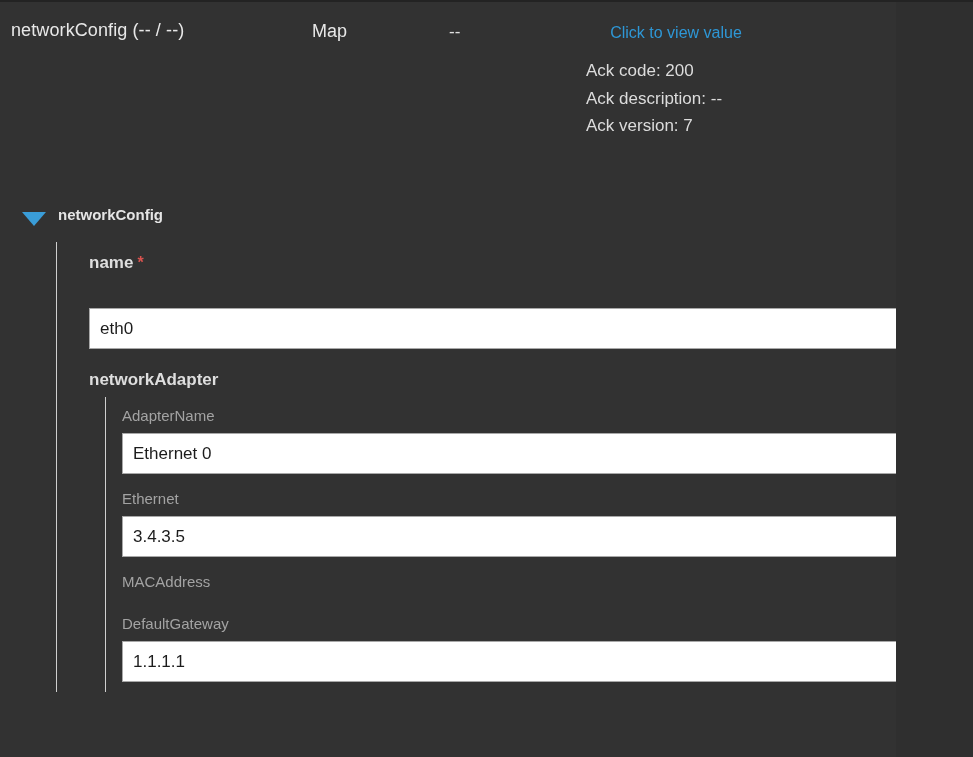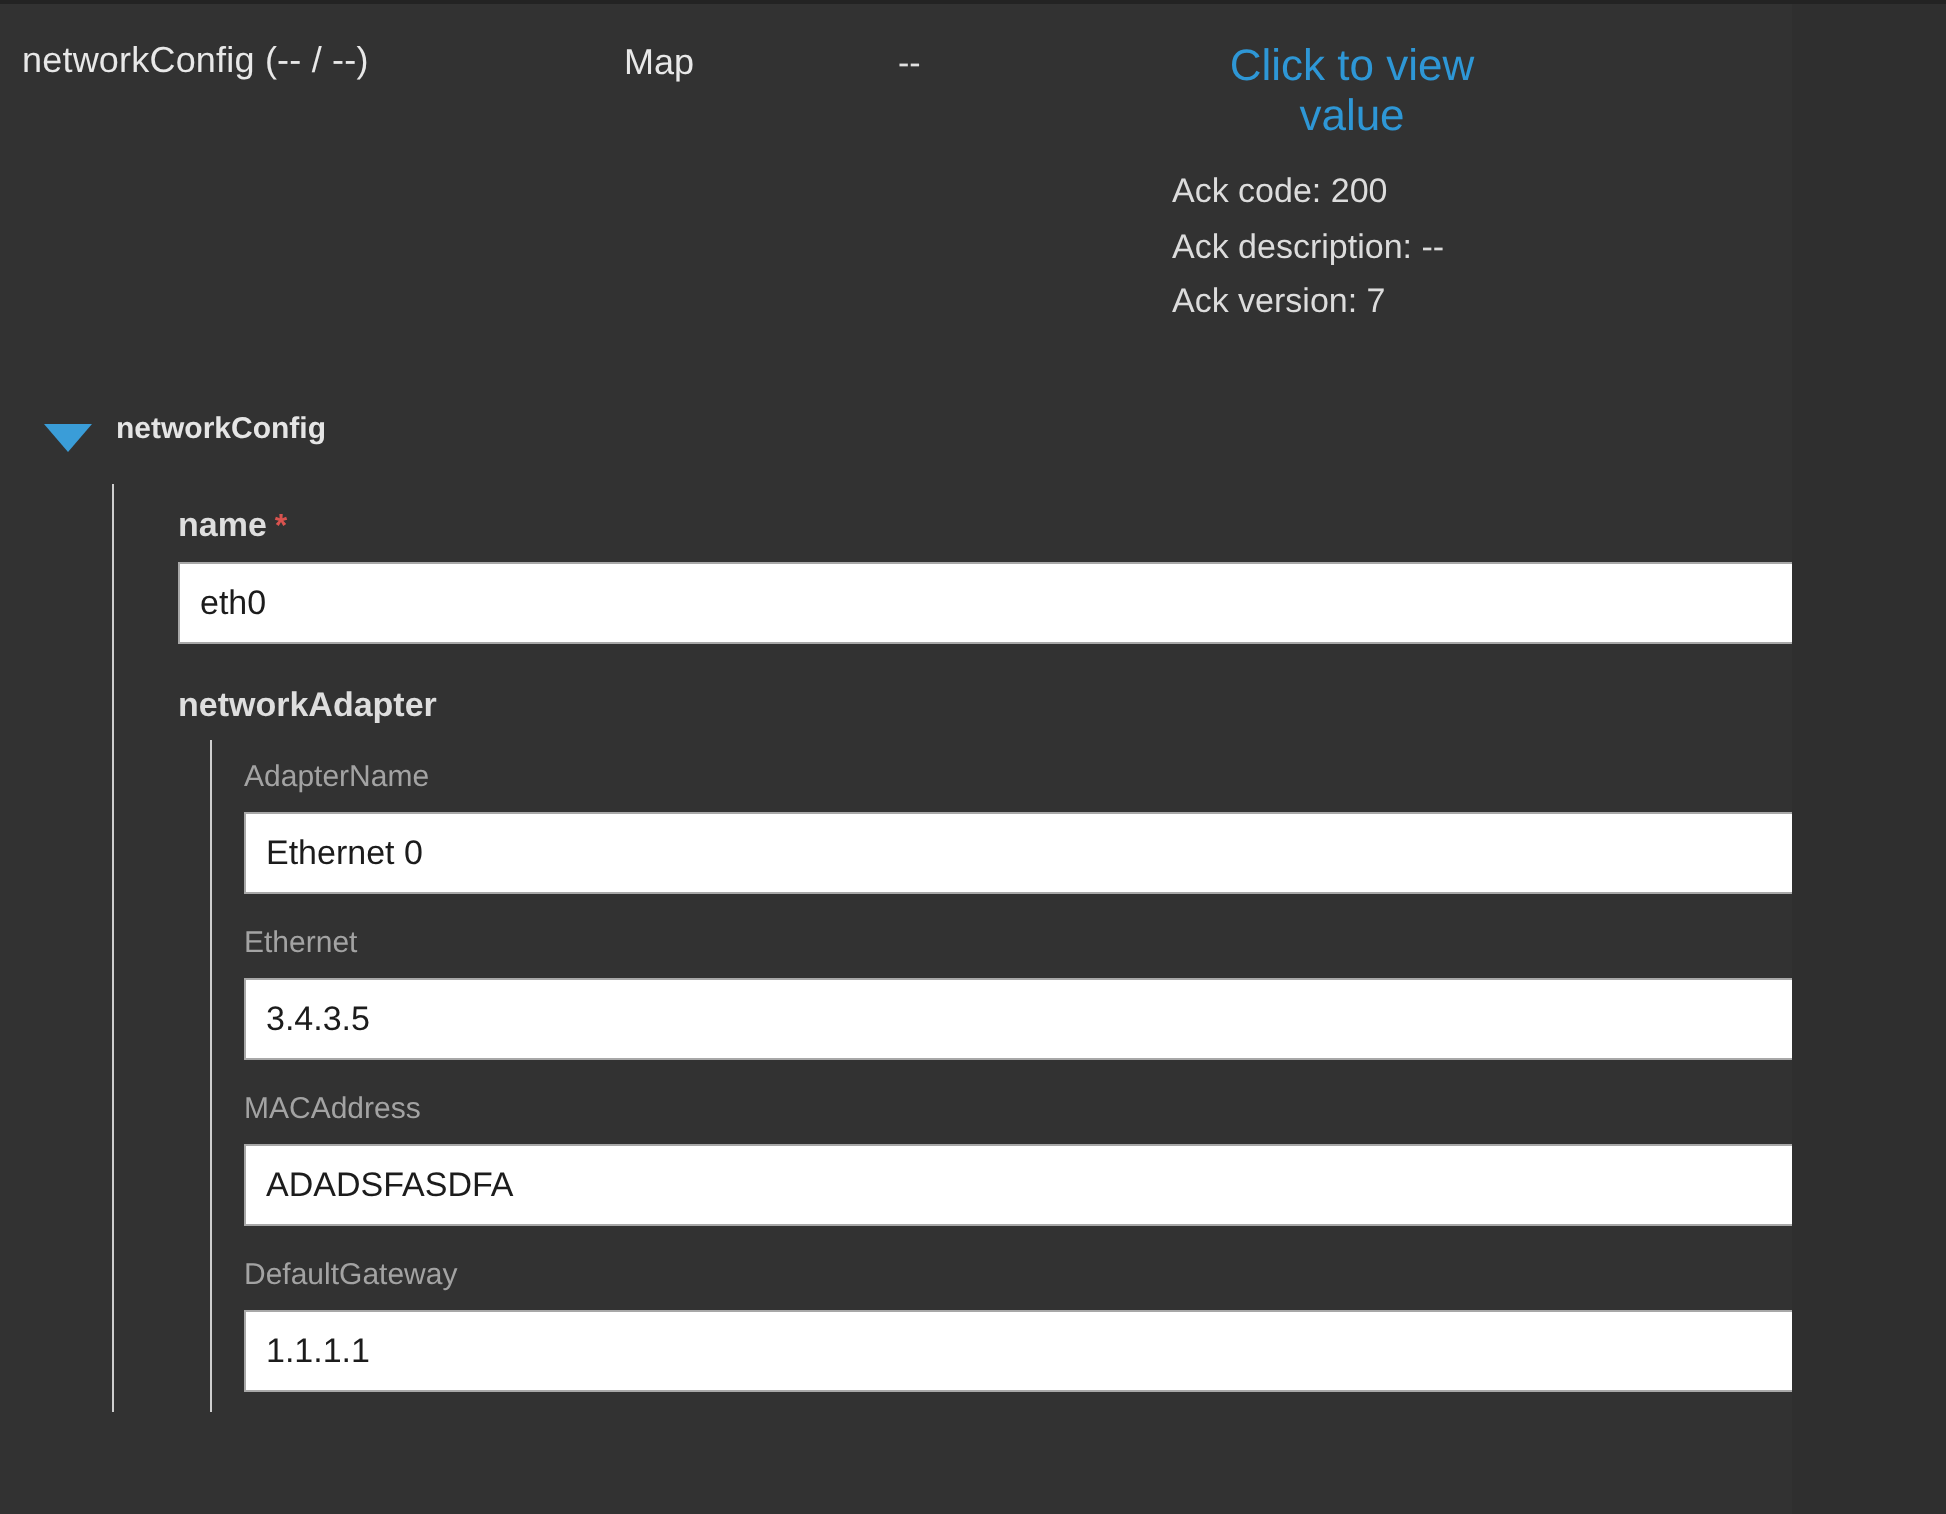--- a/index.html
+++ b/index.html
@@ -67,21 +67,21 @@
   .ack-col {
     position: absolute;
     left: 586px; top: 18px;
     width: 180px;
   }
   .view-value-link {
     display: block;
     width: 137px;
     margin: 0 auto;
     text-align: center;
-    font-size: 22px;
+    font-size: 16px;
     line-height: 25px;
     color: #2e97d6;
     cursor: pointer;
     text-decoration: none;
   }
   .ack-line {
     font-size: 17px;
     line-height: 27.5px;
     color: #dcdcdc;
     white-space: nowrap;
@@ -165,21 +165,21 @@
     height: 41px;
     background: #ffffff;
     border: 1px solid #a8a8a8;
     border-radius: 0;
     color: #1c1c1c;
     font-family: "Liberation Sans", "DejaVu Sans", sans-serif;
     font-size: 17px;
     padding: 0 10px;
     outline: none;
   }
-  .w-name    { width: 868px; }
+  .w-name    { width: 868px; margin-top: 28px; }
   .w-nested  { width: 851px; }
 
   .spacer-20 { height: 20px; }
   .spacer-14 { height: 14px; }
   .spacer-10 { height: 10px; }
 
   
   .edge-bracket {
     position: absolute;
     left: 963px; top: 256px;
@@ -246,21 +246,20 @@
 
         <div class="field">
           <div class="label-plain">Ethernet</div>
           <input class="text-input w-nested" type="text" value="3.4.3.5" style="">
         </div>
 
         <div class="spacer-14"></div>
 
         <div class="field">
           <div class="label-plain">MACAddress</div>
-          <input class="text-input w-nested" type="text" value="ADADSFASDFA" style="">
         </div>
 
         <div class="spacer-14"></div>
 
         <div class="field">
           <div class="label-plain">DefaultGateway</div>
           <input class="text-input w-nested" type="text" value="1.1.1.1" style="">
         </div>
 
         <div class="spacer-10"></div>

